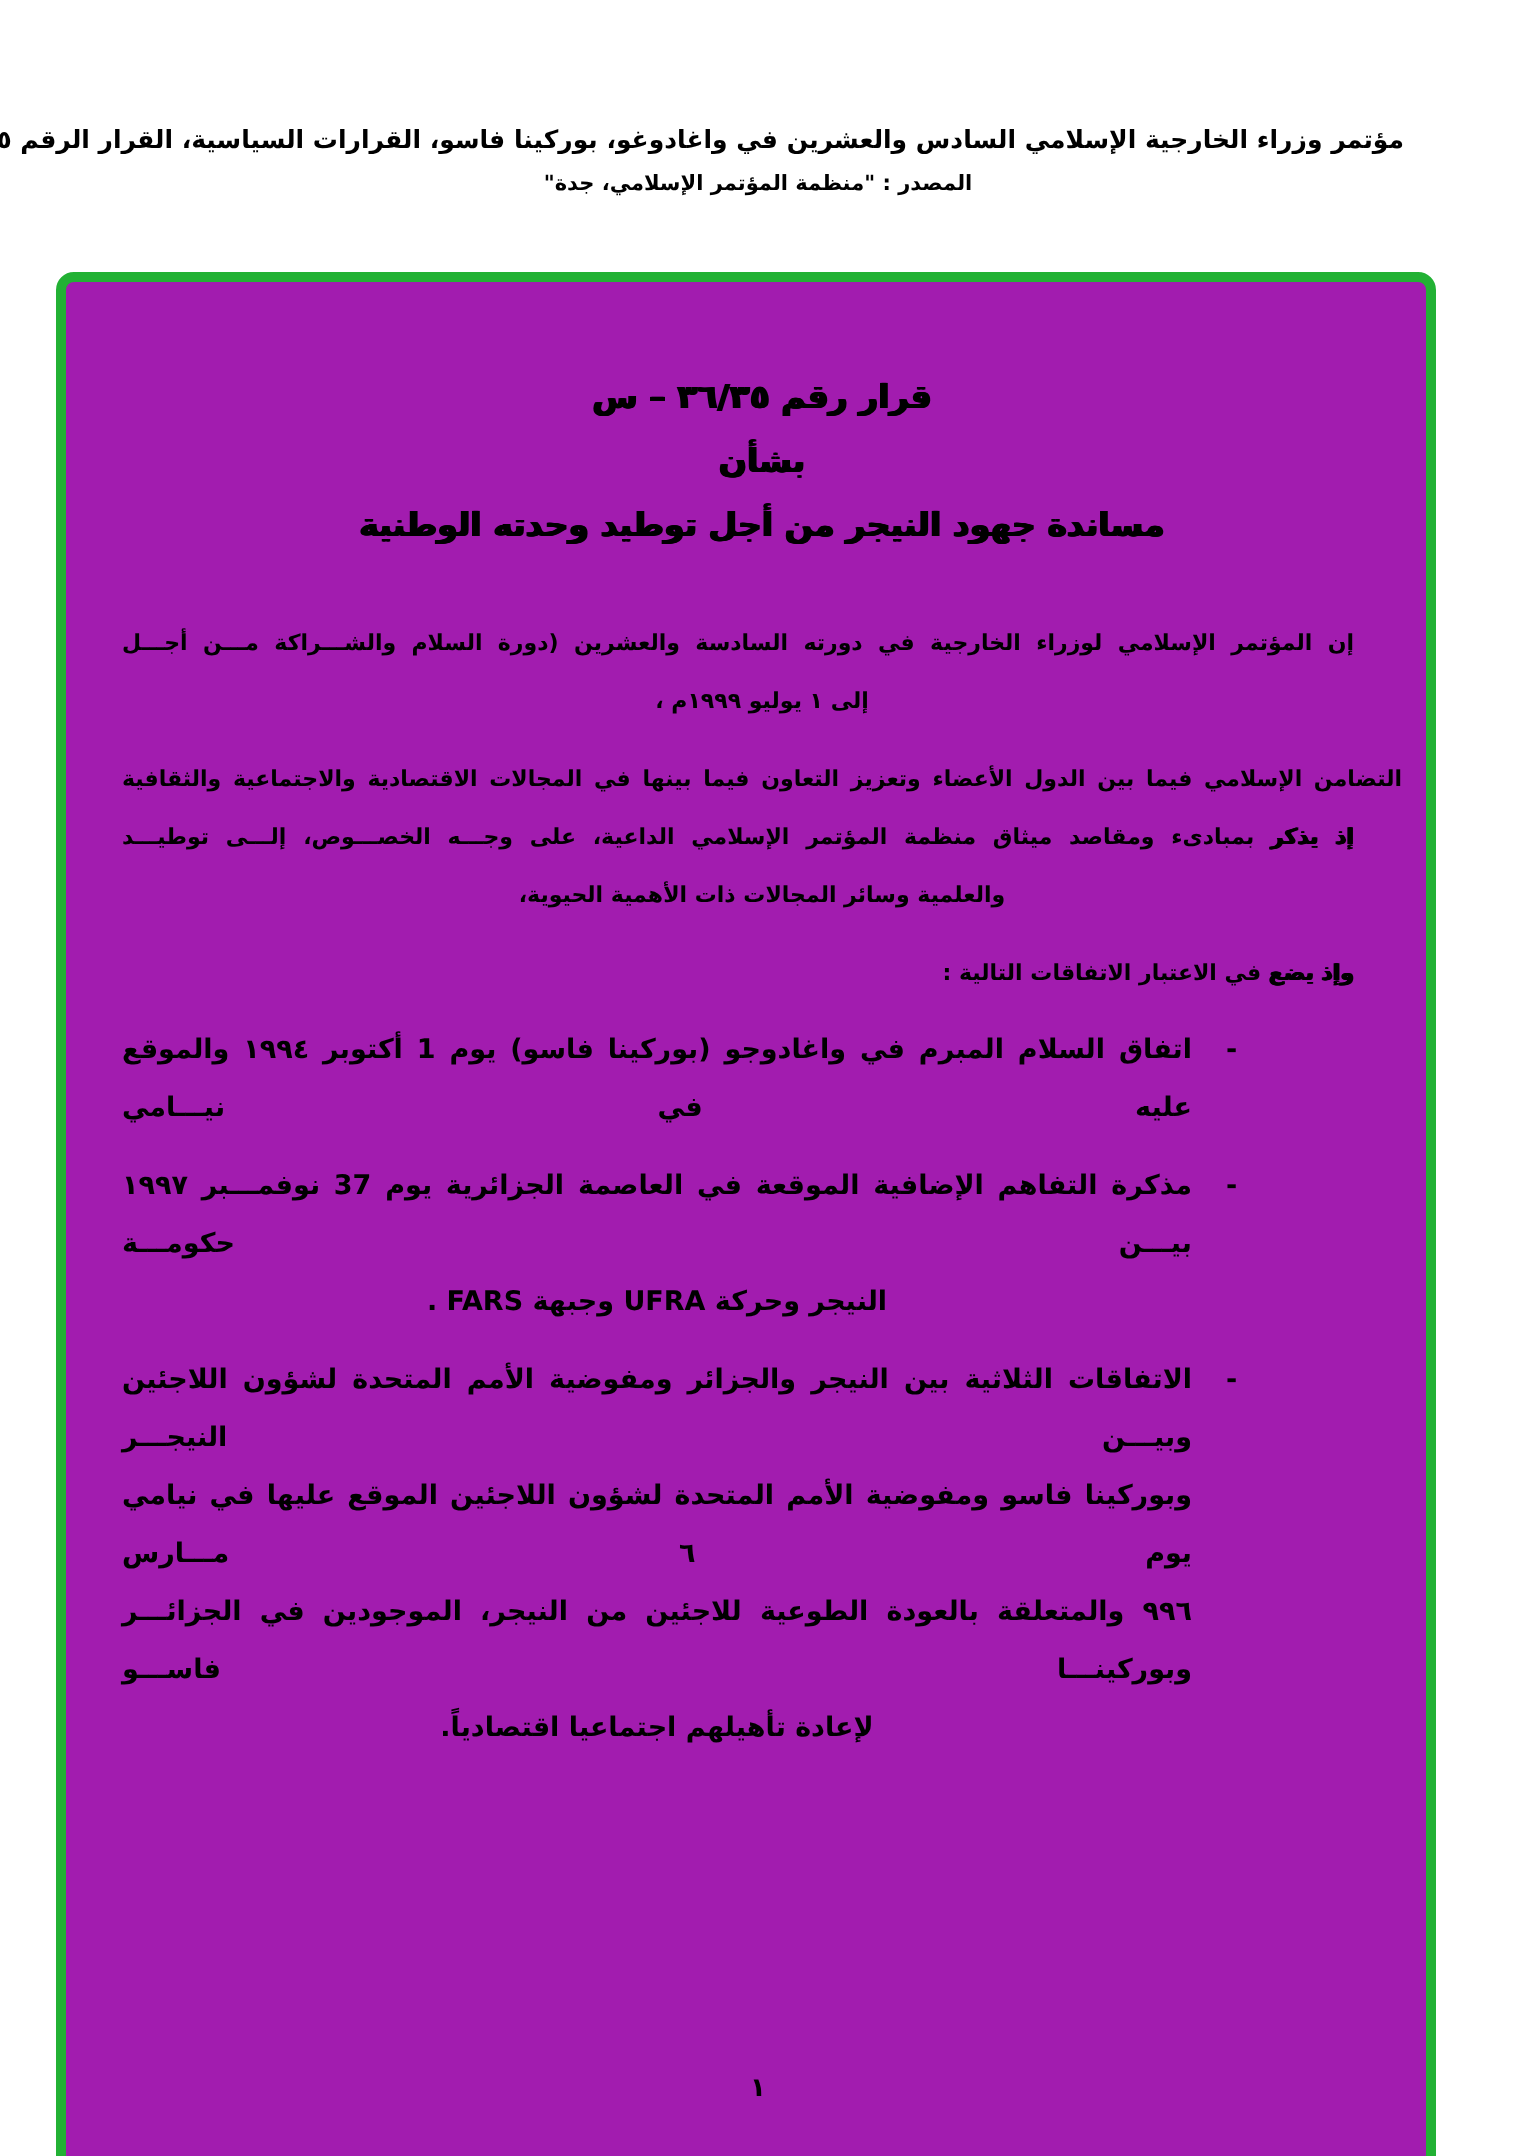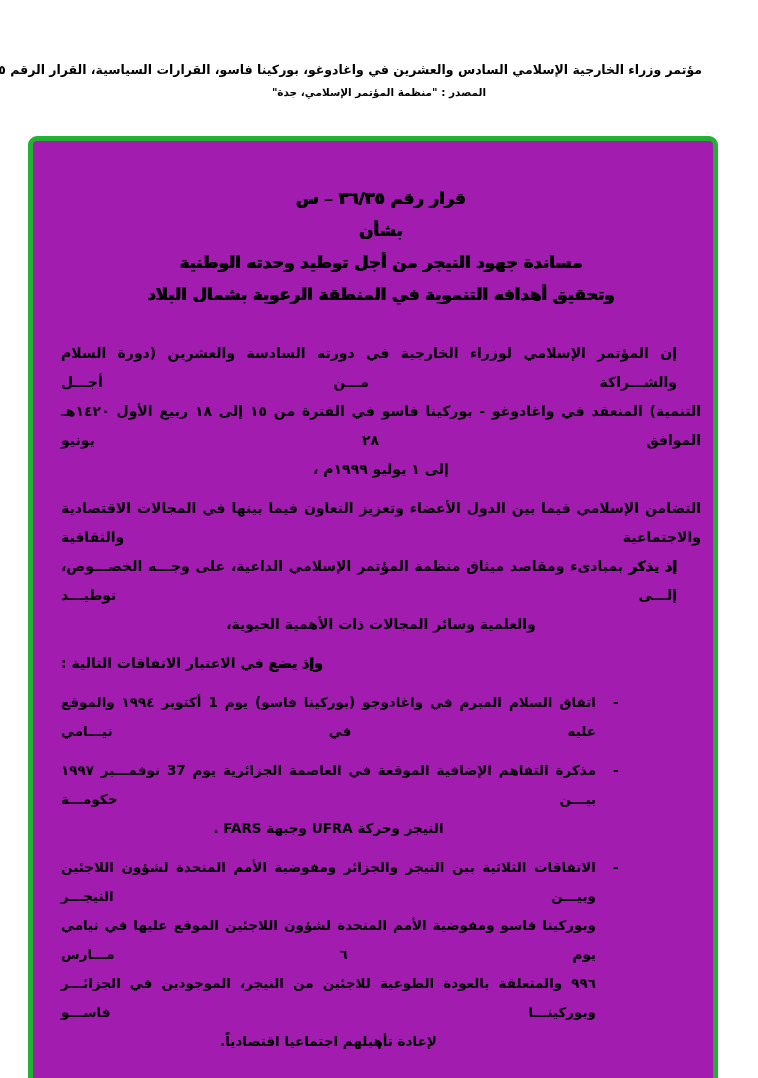--- a/index.html
+++ b/index.html
@@ -24,22 +24,22 @@
     position:absolute;left:28px;top:136px;
     width:690px;height:1034px;box-sizing:border-box;
     border:5px solid #22b134;border-radius:9px;
     padding:42px 12px 0 28px;
     background:#a21caf;
   }
   .title{text-align:center;font-weight:bold;line-height:32px;font-size:16.5px;
     text-shadow:0.5px 0 0 currentColor,-0.5px 0 0 currentColor;}
   .title .tl{white-space:nowrap;}
   .body-block{margin-top:28px;}
-  .para{font-size:14px;font-weight:bold;line-height:29px;margin-bottom:10px;}
-  .ln{text-align:left;}
+  .para{font-size:11px;font-weight:bold;line-height:29px;margin-bottom:10px;}
+  .ln{text-align:right;}
   .ln.j{text-align:justify;text-align-last:justify;}
   .ln.c{text-align:right;text-align-last:center;}
   .ln.ind{padding-right:24px;}
   .lead{text-shadow:0.45px 0 0 currentColor,-0.45px 0 0 currentColor;}
   
   .li{display:flex;font-size:13.5px;font-weight:bold;line-height:29px;margin-bottom:10px;}
   .dash{width:105px;box-sizing:border-box;text-align:left;padding-left:17px;flex:0 0 auto;}
   .litext{flex:1;min-width:0;}
   .pageno{
     position:absolute;bottom:26px;left:0;right:0;
@@ -55,28 +55,26 @@
     <div class="hdr1">مؤتمر وزراء الخارجية الإسلامي السادس والعشرين في واغادوغو، بوركينا فاسو، القرارات السياسية، القرار الرقم ٢٦/٣٥-س</div>
     <div class="hdr2">المصدر :  "منظمة المؤتمر الإسلامي، جدة"</div>
   </div>
 
   <div class="frame">
 
     <div class="title">
       <div class="tl">قرار رقم ٣٦/٣٥ – س</div>
       <div class="tl">بشأن</div>
       <div class="tl">مساندة جهود النيجر من أجل توطيد وحدته الوطنية</div>
-      <div class="tl">وتحقيق أهدافه التنموية في المنطقة الرعوية بشمال البلاد</div>
     </div>
 
     <div class="body-block">
 
       <div class="para">
         <div class="ln j ind">إن المؤتمر الإسلامي لوزراء الخارجية في دورته السادسة والعشرين (دورة السلام والشـــراكة مـــن أجـــل</div>
-        <div class="ln j">التنمية) المنعقد في واغادوغو - بوركينا فاسو في الفترة من ١٥ إلى ١٨ ربيع الأول ١٤٢٠هـ الموافق ٢٨ يونيو</div>
         <div class="ln c">إلى ١ يوليو ١٩٩٩م ،</div>
       </div>
 
       <div class="para">
         <div class="ln j">التضامن الإسلامي فيما بين الدول الأعضاء وتعزيز التعاون فيما بينها في المجالات الاقتصادية والاجتماعية والثقافية</div>
         <div class="ln j ind"><span class="lead">إذ يذكر</span><span> بمبادىء ومقاصد ميثاق منظمة المؤتمر الإسلامي الداعية، على وجـــه الخصـــوص، إلـــى توطيـــد</span></div>
         <div class="ln c">والعلمية وسائر المجالات ذات الأهمية الحيوية،</div>
       </div>
 
       <div class="para">

